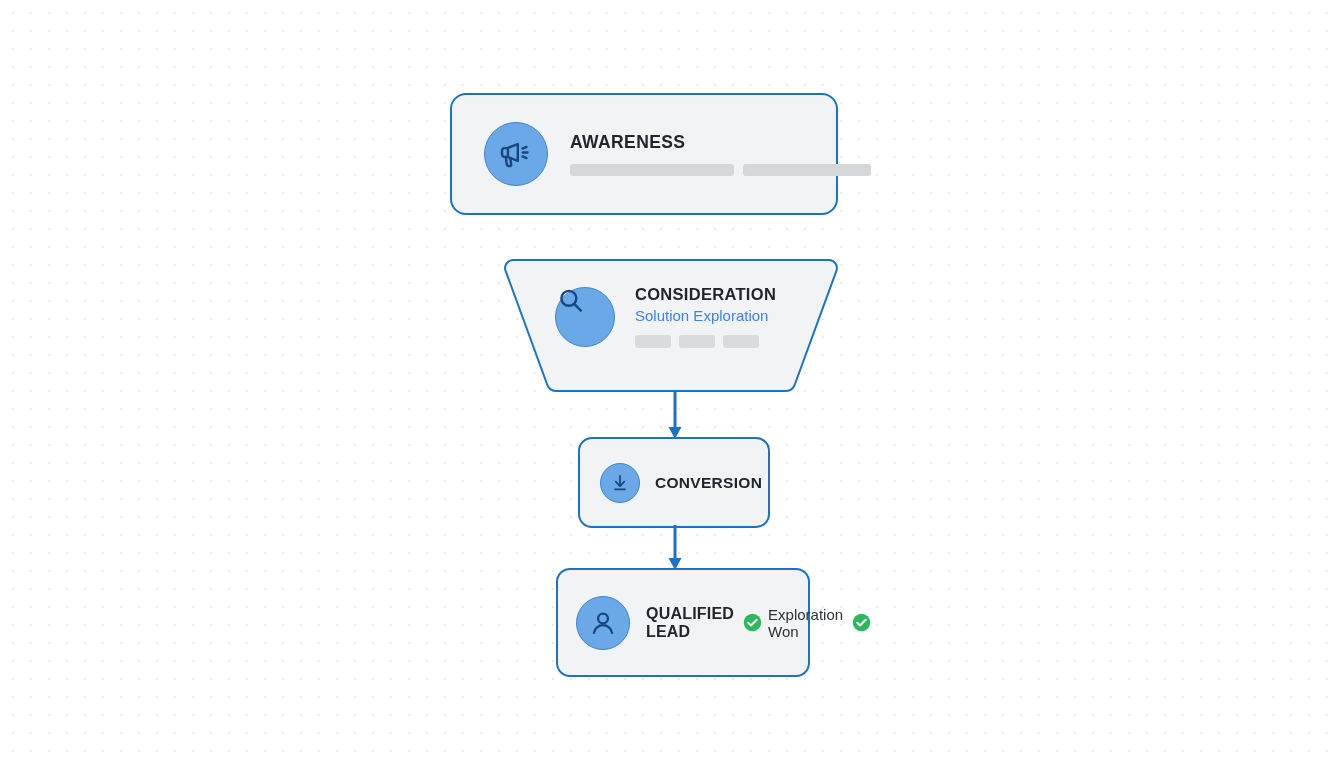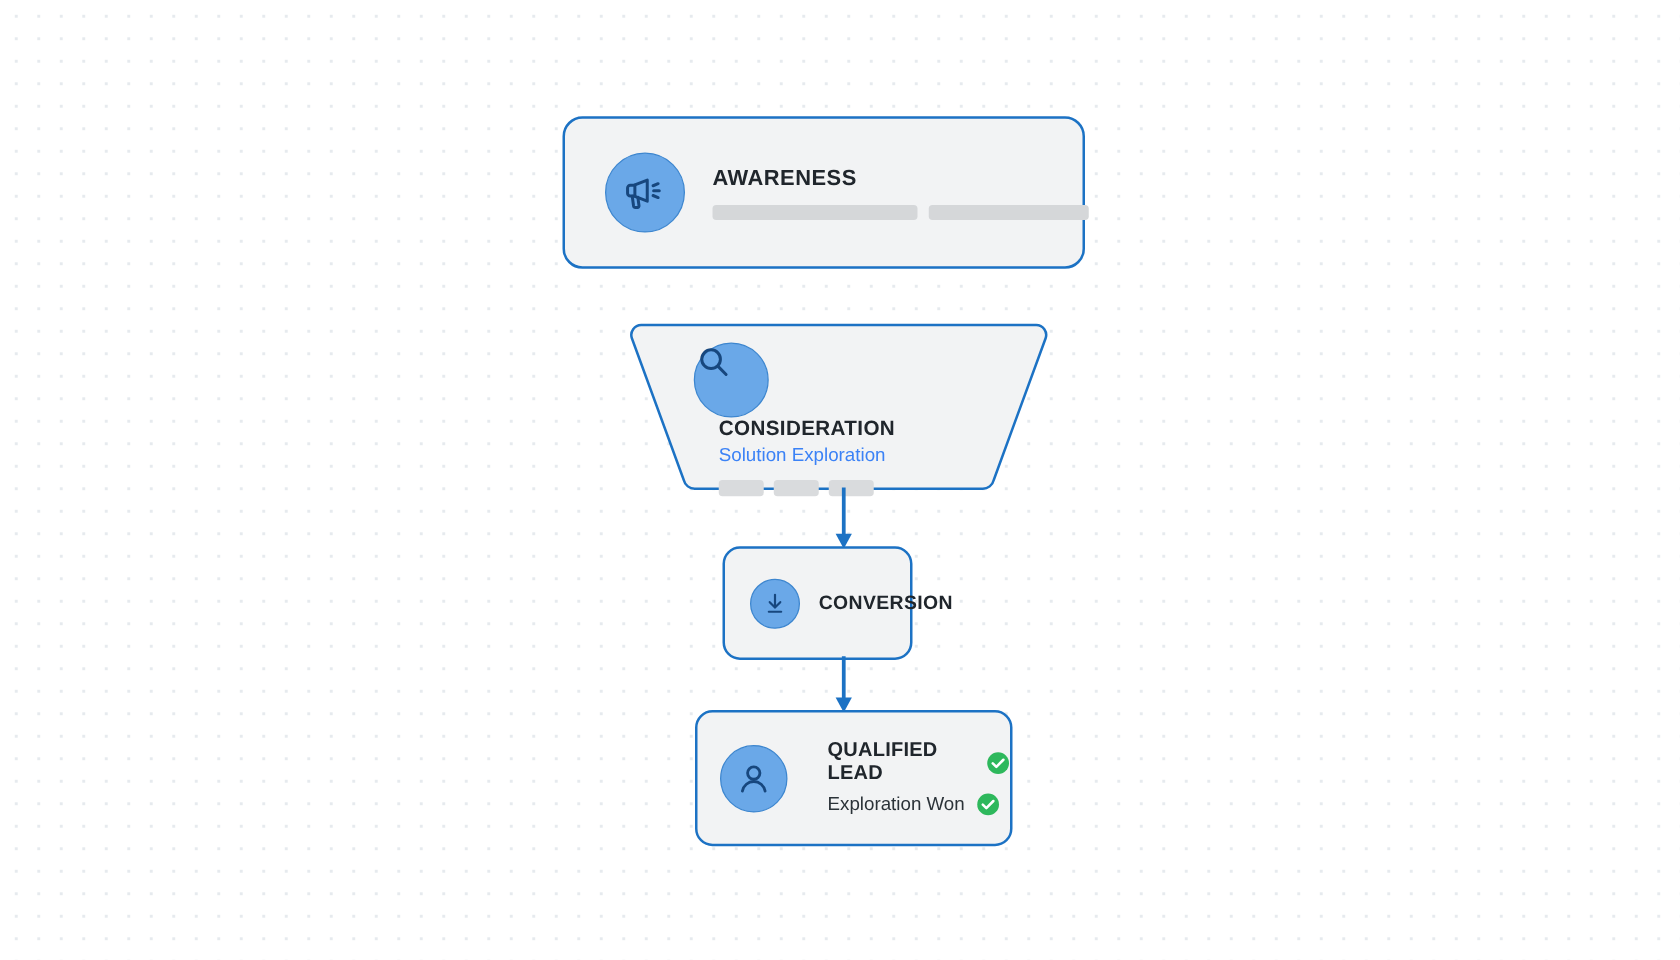--- a/index.html
+++ b/index.html
@@ -30,21 +30,21 @@
     box-sizing: border-box;
     background: #f2f3f4;
     border: 2px solid #1c72c4;
     border-radius: 14px;
   }
 
   
   #awareness {
     left: 450px;
     top: 93px;
-    width: 418px;
+    width: 388px;
     height: 122px;
     border-radius: 16px;
     display: flex;
     align-items: center;
     padding: 0 0 0 32px;
   }
   #awareness .body {
     margin-left: 22px;
     display: flex;
     flex-direction: column;
@@ -74,23 +74,23 @@
     height: 135px;
   }
   #consideration svg {
     position: absolute;
     inset: 0;
     overflow: visible;
   }
   #consideration .content {
     position: absolute;
     left: 52px;
-    top: 16px;
-    display: flex;
-    flex-direction: column;
+    top: 27px;
+    display: flex;
+    align-items: center;
   }
   #consideration .body {
     margin-left: 20px;
     display: flex;
     flex-direction: column;
     gap: 3px;
   }
   #consideration .title {
     font-size: 16.5px;
     font-weight: bold;
@@ -106,21 +106,21 @@
     width: 36px;
     height: 13px;
     border-radius: 3px;
     background: #d9dbdd;
   }
 
   
   #conversion {
     left: 578px;
     top: 437px;
-    width: 152px;
+    width: 192px;
     height: 91px;
     display: flex;
     align-items: center;
     padding-left: 20px;
   }
   #conversion .title {
     margin-left: 15px;
     font-size: 15.5px;
     font-weight: bold;
     letter-spacing: .3px;
@@ -131,23 +131,23 @@
   #qualified {
     left: 556px;
     top: 568px;
     width: 254px;
     height: 109px;
     display: flex;
     align-items: center;
     padding-left: 18px;
   }
   #qualified .body {
-    margin-left: 32px;
-    display: flex;
-    flex-direction: column;
+    margin-left: 16px;
+    display: flex;
+    flex-direction: row;
     gap: 6px;
   }
   #qualified .line {
     display: flex;
     align-items: center;
     gap: 9px;
   }
   #qualified .title {
     font-size: 16px;
     font-weight: bold;

